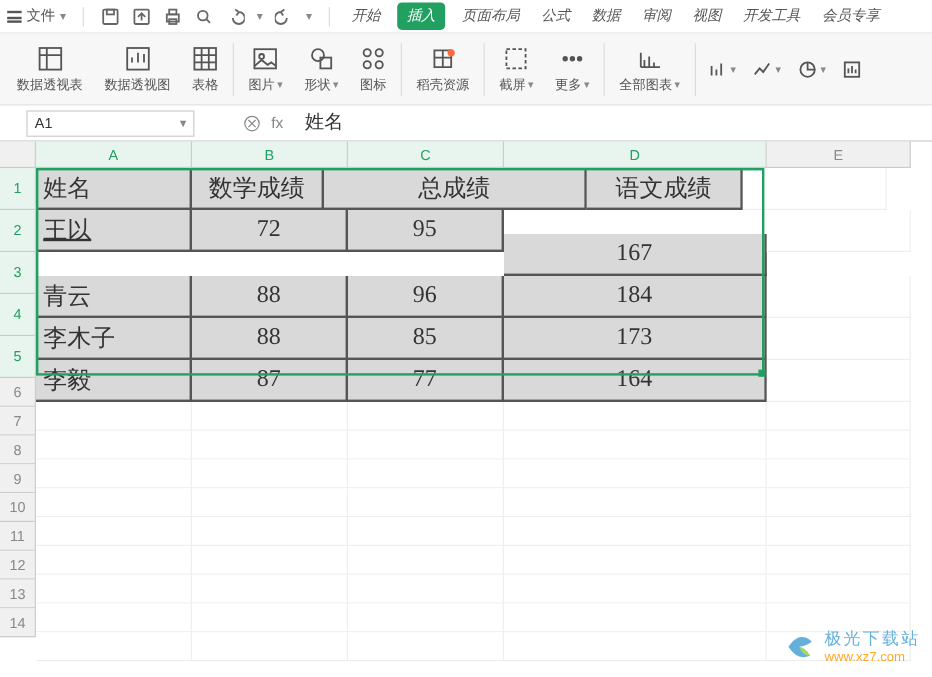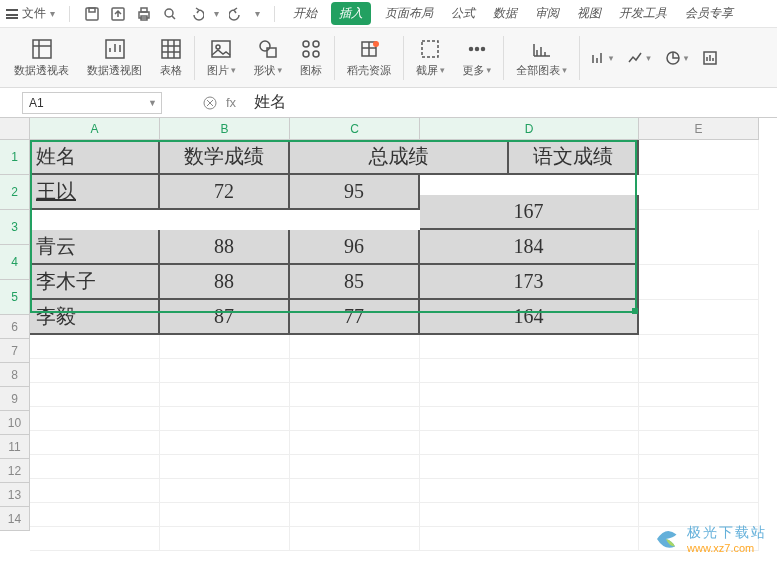--- a/index.html
+++ b/index.html
@@ -282,21 +282,21 @@
       <div class="row-h g">9</div>
       <div class="row-h g">10</div>
       <div class="row-h g">11</div>
       <div class="row-h g">12</div>
       <div class="row-h g">13</div>
       <div class="row-h g">14</div>
     </div>
   <div class="cells" id="cells">
       <div class="cell-row tbl">
         <div class="cell left" style="width: 130px;">姓名</div>
-        <div class="cell" style="width: 130px;">数学成绩</div>
+        <div class="cell" style="width: 110px;">数学成绩</div>
         <div class="cell" style="width: 219px;">总成绩</div>
         <div class="cell" style="width: 130px;">语文成绩</div>
         <div class="cell" style="width: 120px; background: rgb(255, 255, 255); border-top: none; border-right: 1px solid rgb(238, 238, 238); border-bottom: 1px solid rgb(238, 238, 238); border-left: none; border-image: initial;"></div>
       </div>
       <div class="cell-row tbl">
         <div class="cell left" style="width: 130px; text-decoration: underline;">王以</div>
         <div class="cell" style="width: 130px;">72</div>
         <div class="cell" style="width: 130px;">95</div>
         <div class="cell" style="width: 219px; margin-top: 20px;">167</div>
         <div class="cell" style="width: 120px; background: rgb(255, 255, 255); border-top: none; border-right: 1px solid rgb(238, 238, 238); border-bottom: 1px solid rgb(238, 238, 238); border-left: none; border-image: initial;"></div>

